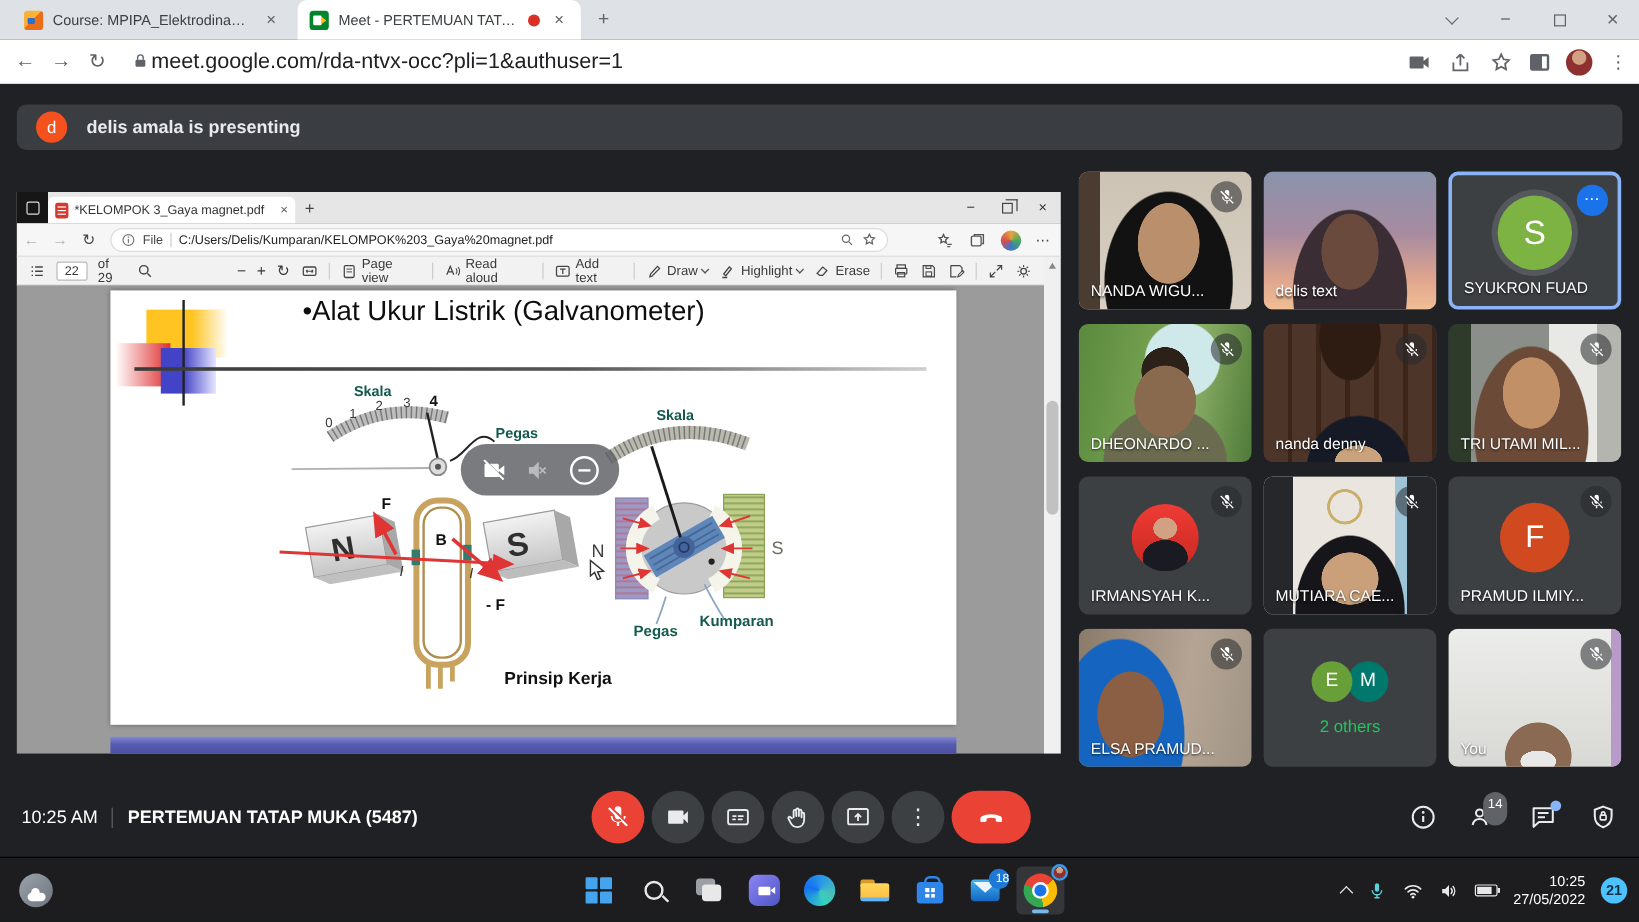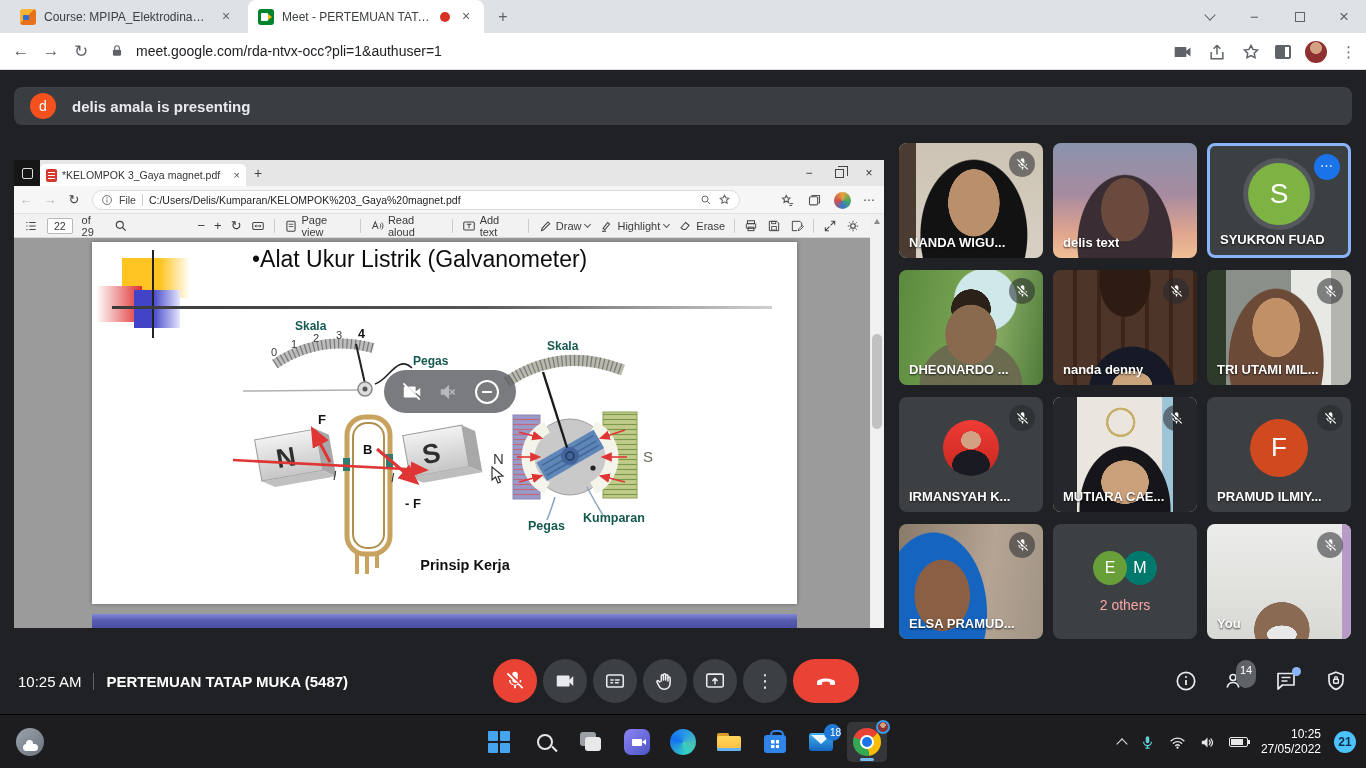--- a/index.html
+++ b/index.html
@@ -18,21 +18,21 @@
 .favicmeet:after{content:"";position:absolute;left:3px;top:4px;width:7px;height:8px;background:#fff;border-radius:1px}
 .favicmeet:before{content:"";position:absolute;right:2px;top:5px;border-left:4px solid #ffba00;border-top:3px solid transparent;border-bottom:3px solid transparent}
 .recdot{width:10px;height:10px;border-radius:50%;background:#d93025;flex:none}
 .tclose{font-size:14px;color:#5f6368;width:16px;height:16px;line-height:15px;text-align:center;border-radius:50%;flex:none}
 .newtab{position:absolute;left:492px;top:6px;width:22px;height:22px;text-align:center;line-height:21px;font-size:16px;color:#5f6368}
 .winctl{position:absolute;top:0;height:33px;display:flex;align-items:center;justify-content:center;color:#5f6368;font-size:15px}
 .chevdown{width:8px;height:8px;border-right:1.6px solid #5f6368;border-bottom:1.6px solid #5f6368;transform:rotate(45deg);margin-top:-3px}
 .sqico{width:10px;height:10px;border:1.3px solid #5f6368}
 .addrbar{position:absolute;left:0;top:33px;width:1366px;height:37px;background:#fff;border-bottom:1px solid #dadce0;display:flex;align-items:center}
 .navico{font-size:17px;color:#5f6368;width:30px;text-align:center}
-.urltext{font-size:14px;color:#202124;margin-left:12px}
+.urltext{font-size:18px;color:#202124;margin-left:2px}
 .abaricons{position:absolute;right:10px;top:33px;height:37px;display:flex;align-items:center;gap:14px}
 .gico{width:20px;height:20px;flex:none}
 .sidepanel{width:16px;height:14px;background:#5f6368;border-radius:2px;position:relative}
 .sidepanel:after{content:"";position:absolute;right:2px;top:2px;width:4px;height:10px;background:#fff}
 .cavatar{width:22px;height:22px;border-radius:50%;background:radial-gradient(circle at 50% 32%,#d2a183 30%,#8f3030 34%)}
 .kebab{font-size:15px;color:#5f6368;letter-spacing:0}
 
 
 .meet{position:absolute;left:0;top:70px;width:1366px;height:644px;background:#202124}
 .banner{position:absolute;left:14px;top:17px;width:1338px;height:38px;background:#3a3d41;border-radius:8px;display:flex;align-items:center}
@@ -95,37 +95,37 @@
 .pill .pico{width:22px;height:22px}
 .pill .mini{width:24px;height:24px;border:2px solid #fff;border-radius:50%;position:relative}
 .pill .mini:after{content:"";position:absolute;left:5px;top:9px;width:10px;height:2px;background:#fff}
 .cursor{position:absolute;left:477px;top:306px;z-index:6}
 
 
 .grid{position:absolute;left:899px;top:73px;width:452px;display:grid;grid-template-columns:repeat(3,144px);grid-auto-rows:115px;gap:12px 10px}
 .tile{position:relative;background:#3c4043;border-radius:8px;overflow:hidden}
 .tile.activeb{border:3px solid #8ab4f8}
 .vid{position:absolute;inset:0}
-.nm{position:absolute;left:10px;bottom:8px;color:#fff;font-size:13px;font-weight:700;text-shadow:0 1px 2px rgba(0,0,0,.8);white-space:nowrap;max-width:128px;overflow:hidden}
+.nm{position:absolute;left:10px;bottom:8px;color:#fff;font-size:13px;font-weight:400;text-shadow:0 1px 2px rgba(0,0,0,.8);white-space:nowrap;max-width:128px;overflow:hidden}
 .micoff{position:absolute;top:8px;right:8px;width:26px;height:26px;border-radius:50%;background:rgba(38,40,43,.55);display:flex;align-items:center;justify-content:center}
 .micoff svg{width:15px;height:15px}
 .menudots{position:absolute;top:8px;right:8px;width:26px;height:26px;border-radius:50%;background:#1a73e8;color:#fff;font-size:13px;text-align:center;line-height:24px;letter-spacing:1px}
 .bigav{position:absolute;left:50%;top:44%;transform:translate(-50%,-50%);border-radius:50%;color:#fff;display:flex;align-items:center;justify-content:center}
 .av-s{width:62px;height:62px;background:#7cb342;font-size:28px;box-shadow:0 0 0 5px #54575b}
 .av-f{width:58px;height:58px;background:#d1491f;font-size:26px}
 .av-photo{width:56px;height:56px;background:
  radial-gradient(ellipse 10px 9px at 50% 36%,#d2a183 98%,transparent),
  radial-gradient(ellipse 19px 15px at 50% 80%,#1a1a22 98%,transparent),
  linear-gradient(#ef3b35,#c62820)}
 .othersbox{position:absolute;inset:0;display:flex;flex-direction:column;align-items:center;justify-content:center;gap:12px}
 .orow{display:flex}
 .oav{width:34px;height:34px;border-radius:50%;color:#fff;font-size:16px;display:flex;align-items:center;justify-content:center}
 .oav.e{background:#689f38;z-index:1}
 .oav.m{background:#00796c;margin-left:-4px}
-.olabel{color:#fca5a5;font-size:14px}
+.olabel{color:#22c55e;font-size:14px}
 
 
 .bgv1{background:radial-gradient(ellipse 26px 34px at 52% 52%,#b9906b 98%,transparent),radial-gradient(ellipse 54px 76px at 52% 80%,#121212 98%,transparent),linear-gradient(90deg,#4a3c30 0 12%,rgba(0,0,0,0) 12%),linear-gradient(#ccc3b4,#d8d0c3)}
 .bgv2{background:radial-gradient(ellipse 24px 32px at 50% 58%,#6b4a3e 98%,transparent),radial-gradient(ellipse 48px 70px at 50% 88%,#3a2d33 98%,transparent),linear-gradient(180deg,#8a93ac 0%,#a78ba0 45%,#e0a58e 78%,#f0bf96 100%)}
 .bgv4{background:radial-gradient(ellipse 26px 30px at 50% 56%,#8a6a4f 98%,transparent),radial-gradient(circle 20px at 50% 34%,#2b2118 98%,transparent),radial-gradient(ellipse 52px 46px at 50% 100%,#6b6b50 98%,transparent),radial-gradient(circle 32px at 60% 26%,#cfe8ea 96%,transparent),linear-gradient(100deg,#5a8a3e,#77a251 45%,#8fb36a 60%,#4f7a38)}
 .bgv5{background:radial-gradient(ellipse 20px 14px at 55% 100%,#caa27c 98%,transparent),radial-gradient(ellipse 44px 46px at 55% 106%,#151a26 97%,transparent),radial-gradient(ellipse 42px 58px at 50% 10%,#2e1c12 60%,transparent 62%),repeating-linear-gradient(90deg,#4e352a 0 20px,#3c2418 20px 24px)}
 .bgv6{background:radial-gradient(ellipse 24px 30px at 48% 50%,#c29066 98%,transparent),radial-gradient(ellipse 48px 74px at 48% 80%,#6b4a38 98%,transparent),linear-gradient(90deg,#2e3a2a 0 13%,#8a8f8a 13% 58%,#e8e8e4 58% 86%,#b5b5af 86%)}
 .bgv8{background:linear-gradient(90deg,#26272b 0 17%,rgba(0,0,0,0) 17% 83%,#26272b 83%),radial-gradient(ellipse 24px 22px at 50% 74%,#caa07a 98%,transparent),radial-gradient(ellipse 46px 64px at 50% 98%,#15151a 98%,transparent),radial-gradient(circle 15px at 47% 22%,rgba(0,0,0,0) 12px,#c9b06a 12.5px 14.5px,rgba(0,0,0,0) 15px),linear-gradient(90deg,#eae6df 0 76%,#9ec4d8 76%)}
 .bgv10{background:radial-gradient(ellipse 28px 36px at 30% 62%,#8a5f43 98%,transparent),radial-gradient(ellipse 54px 82px at 24% 78%,#1565c0 98%,transparent),linear-gradient(100deg,#8a7a6a,#b5a494 60%,#a09484)}
 .bgv12{background:linear-gradient(270deg,#b89ac8 0 6%,rgba(0,0,0,0) 6%),radial-gradient(ellipse 15px 9px at 52% 96%,#e8e8e8 98%,transparent),radial-gradient(ellipse 28px 28px at 52% 92%,#8a6a52 98%,transparent),linear-gradient(#ececea,#d8d8d4)}

